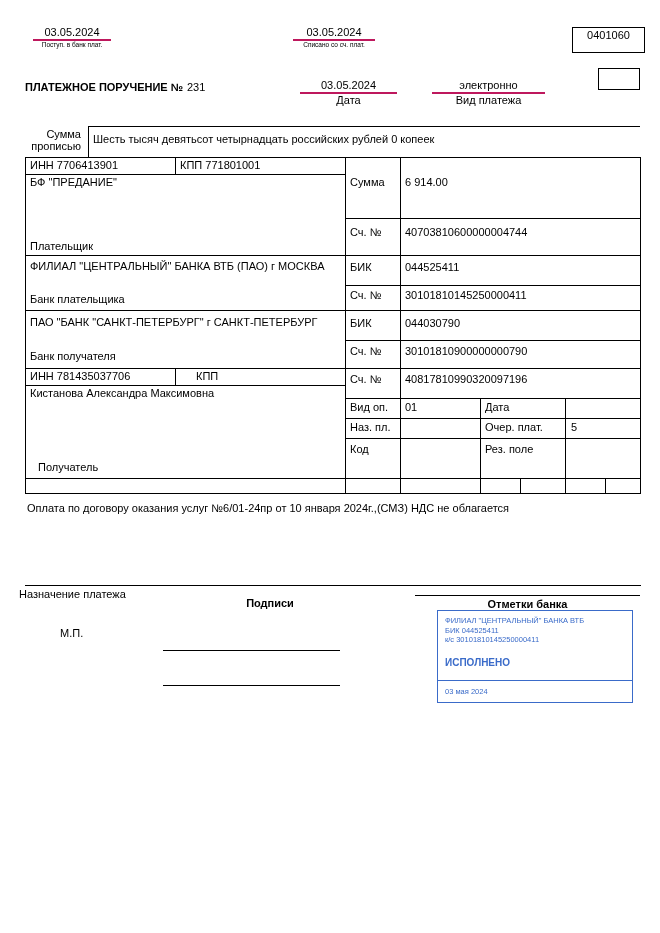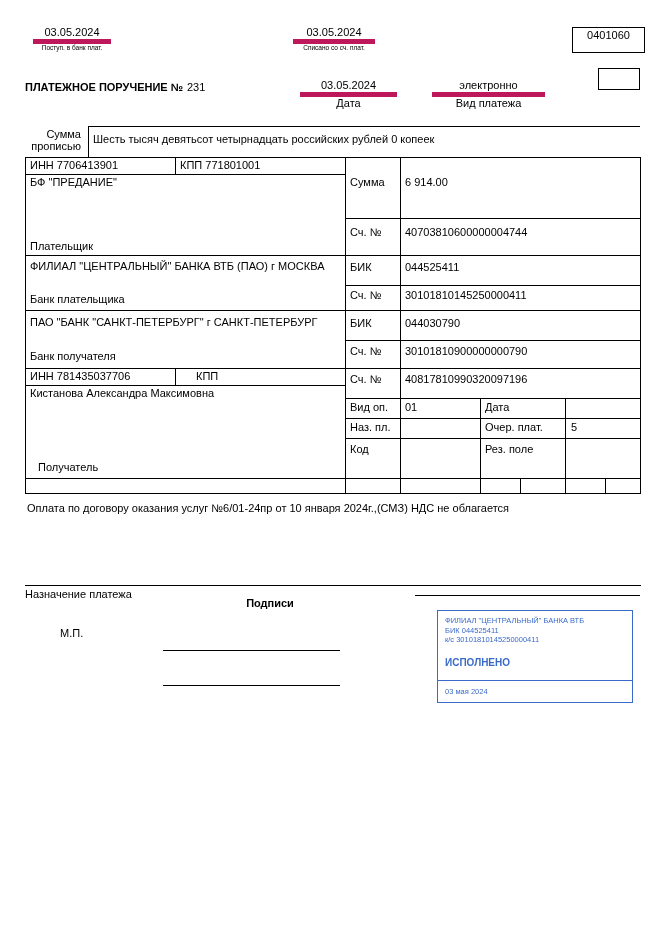--- a/index.html
+++ b/index.html
@@ -13,21 +13,21 @@
     font-size: 11px;
     color: #000;
     overflow: hidden;
   }
   .abs { position: absolute; }
   .hline { position: absolute; height: 1px; background: #000; }
   .vline { position: absolute; width: 1px; background: #000; }
   .center { text-align: center; }
   .bold { font-weight: bold; }
   .tiny { font-size: 6.5px; line-height: 8px; }
-  .ul { border-bottom: 5px solid #be185d; padding-bottom: 1px; }
+  .ul { border-bottom: 2px solid #be185d; padding-bottom: 1px; }
   .box { border: 1px solid #000; }
   .code-box { height: 26px; line-height: 15px; text-align: center; }
   .num { font-weight: normal; margin-left: 4px; }
   .stamp {
     border: 1px solid currentColor;
     padding: 5px 7px;
     color: #3a6bc9;
   }
   .stamp-line { font-size: 7.5px; line-height: 9.5px; }
   .stamp-status { font-size: 10px; font-weight: bold; margin-top: 12px; }
@@ -128,24 +128,25 @@
   <div class="abs" style="left:405px; top:401px;">01</div>
   <div class="abs" style="left:485px; top:401px;">Дата</div>
   <div class="abs" style="left:350px; top:421px;">Наз. пл.</div>
   <div class="abs" style="left:485px; top:421px;">Очер. плат.</div>
   <div class="abs" style="left:571px; top:421px;">5</div>
   <div class="abs" style="left:350px; top:443px;">Код</div>
   <div class="abs" style="left:485px; top:443px;">Рез. поле</div>
 
   <div class="abs" style="left:27px; top:502px; width:608px;">Оплата по договору оказания услуг №6/01-24пр от 10 января 2024г.,(СМЗ) НДС не облагается</div>
   <div class="hline" style="left:25px; top:585px; width:616px;"></div>
-  <div class="abs" style="left:25px; top:588px;">Назначение платежа</div>
+  <div class="abs" style="left:19px; top:588px;">Назначение платежа</div>
 
   <div class="abs bold center" style="left:180px; top:597px; width:180px;">Подписи</div>
   <div class="hline" style="left:415px; top:595px; width:225px;"></div>
+  <div class="abs bold center" style="left:415px; top:598px; width:225px;">Отметки банка</div>
   <div class="abs" style="left:60px; top:627px;">М.П.</div>
   <div class="hline" style="left:163px; top:650px; width:177px;"></div>
   <div class="hline" style="left:163px; top:685px; width:177px;"></div>
 
   <div class="abs stamp" style="left: 437px; top: 610px; width: 196px; height: 93px; color: rgb(58, 107, 201);">
     <div class="stamp-line">ФИЛИАЛ "ЦЕНТРАЛЬНЫЙ" БАНКА ВТБ</div>
     <div class="stamp-line">БИК 044525411</div>
     <div class="stamp-line">к/с 30101810145250000411</div>
     <div class="stamp-status">ИСПОЛНЕНО</div>
     <div class="stamp-divider"></div>

